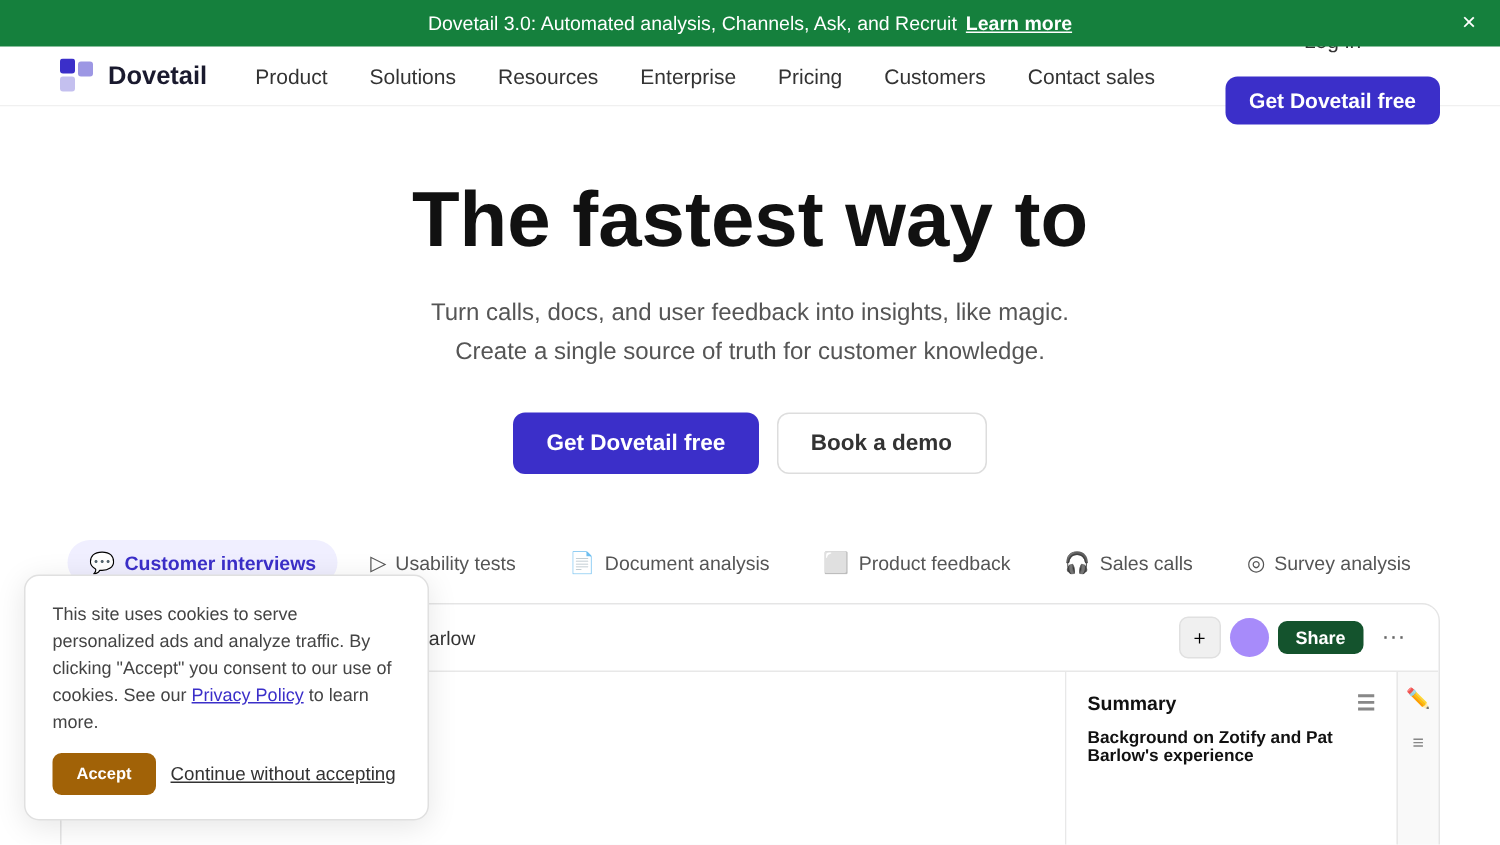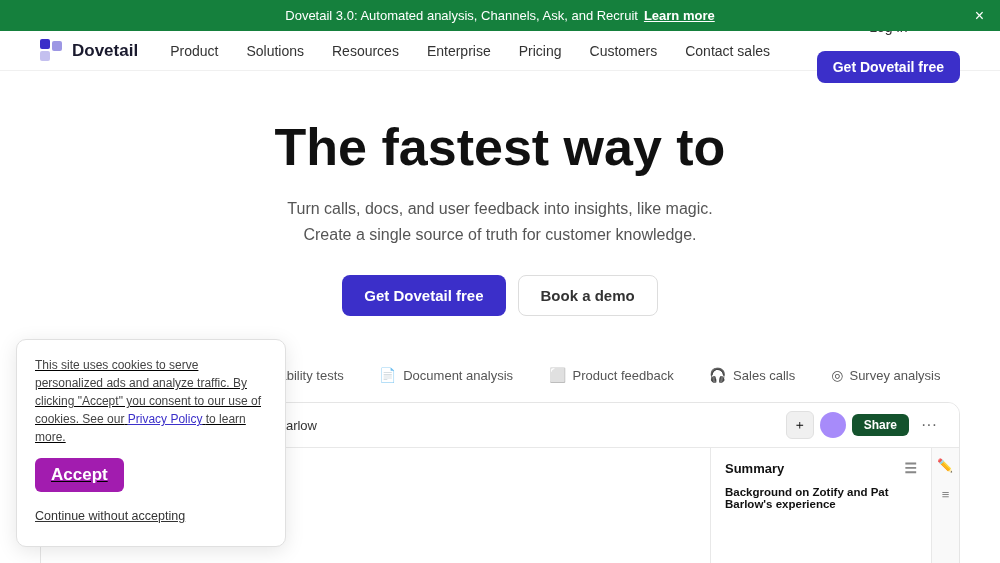--- a/index.html
+++ b/index.html
@@ -259,41 +259,40 @@
       position: absolute;
       bottom: 16px;
       left: 16px;
       background: #fff;
       border: 1px solid #e0e0e0;
       border-radius: 10px;
       padding: 16px 18px;
       max-width: 270px;
       box-shadow: 0 4px 20px rgba(0,0,0,0.1);
       z-index: 100;
-      text-decoration: underline;
     }
     .cookie-text {
       font-size: 12px;
       color: #444;
       line-height: 1.5;
       margin-bottom: 12px;
     }
     .cookie-text a { color: #3b2fc9; text-decoration: underline; }
     .cookie-buttons {
       display: flex;
       gap: 10px;
       flex-wrap: wrap;
     }
     .btn-accept {
-      background: #a21caf;
+      background: #a16207;
       color: #fff;
       border: none;
       border-radius: 6px;
       padding: 7px 16px;
-      font-size: 17px;
+      font-size: 11px;
       font-weight: 600;
       cursor: pointer;
     }
     .btn-decline {
       background: none;
       color: #333;
       border: none;
       padding: 7px 0;
       font-size: 12.5px;
       cursor: pointer;

